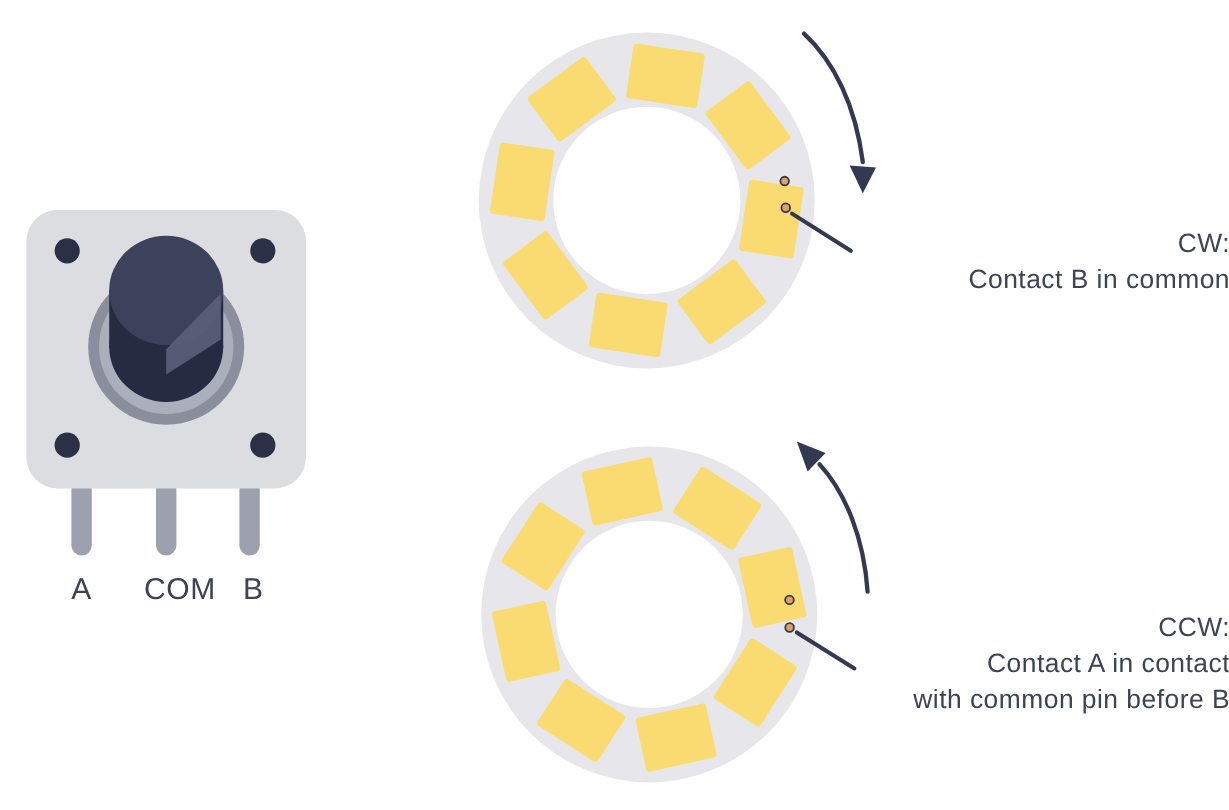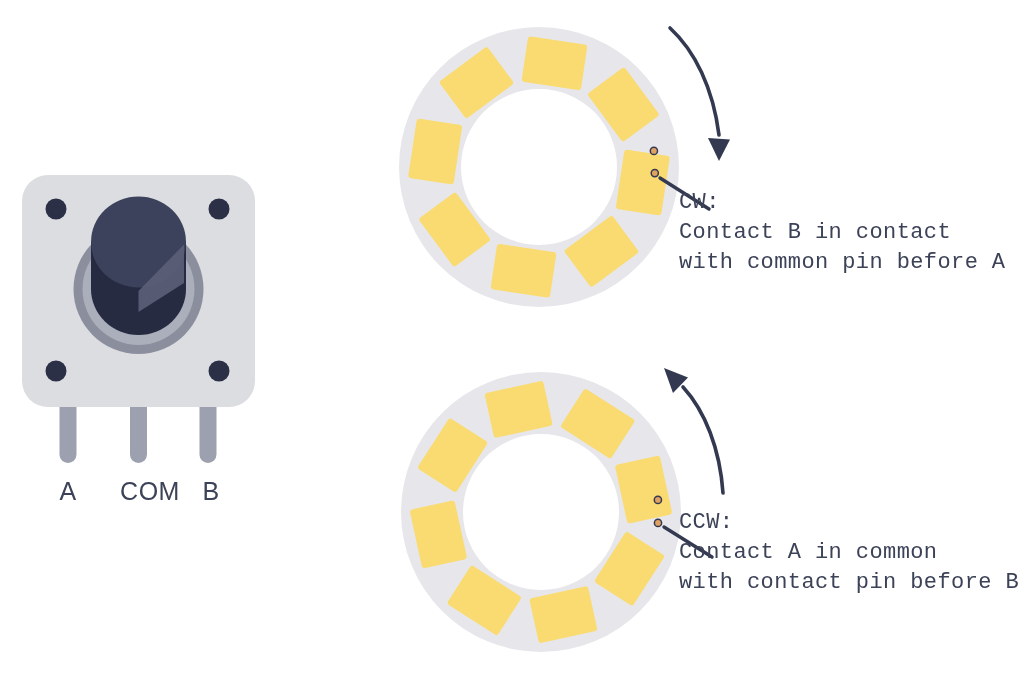--- a/index.html
+++ b/index.html
@@ -24,23 +24,23 @@
   .dot{fill:var(--dot-orange);stroke:var(--navy);stroke-width:1.5;}
   .arrow-line{fill:none;stroke:var(--navy);stroke-width:3.6;stroke-linecap:round;}
   .arrow-head{fill:var(--navy);}
   .leader{stroke:var(--navy);stroke-width:3.4;stroke-linecap:round;}
   
   .pin-label{
     position:absolute;top:477px;transform:translateX(-50%);
     font-size:25px;color:var(--text-navy);letter-spacing:.5px;
   }
   .caption{
-    position:absolute;width:346px;text-align:left;
+    position:absolute;width:346px;text-align:right;
     font-size:22px;line-height:30px;letter-spacing:.4px;
-    color:var(--text-navy);font-weight:500;font-family:Liberation Mono, monospace;
+    color:var(--text-navy);font-weight:500;
   }
   .caption-cw{left:679px;top:188px;}
   .caption-ccw{left:679px;top:508px;}
 </style>
 </head>
 <body>
 
 <div class="stage">
 
   <svg width="1024" height="675" viewBox="0 0 1024 675">
@@ -101,22 +101,21 @@
     <line class="leader" x1="660" y1="178" x2="709" y2="209"></line>
     <line class="leader" x1="664" y1="527" x2="712" y2="557"></line>
   </svg>
 
   <div class="pin-label" style="left:68px">A</div>
   <div class="pin-label" style="left:150px">COM</div>
   <div class="pin-label" style="left:211px">B</div>
 
   <div class="caption caption-cw">
     <div>CW:</div>
-    <div>Contact B in contact</div>
-    <div>with common pin before A</div>
+    <div>Contact B in common</div>
   </div>
   <div class="caption caption-ccw">
     <div>CCW:</div>
-    <div>Contact A in common</div>
-    <div>with contact pin before B</div>
+    <div>Contact A in contact</div>
+    <div>with common pin before B</div>
   </div>
 
 </div>
 
 </body></html>

